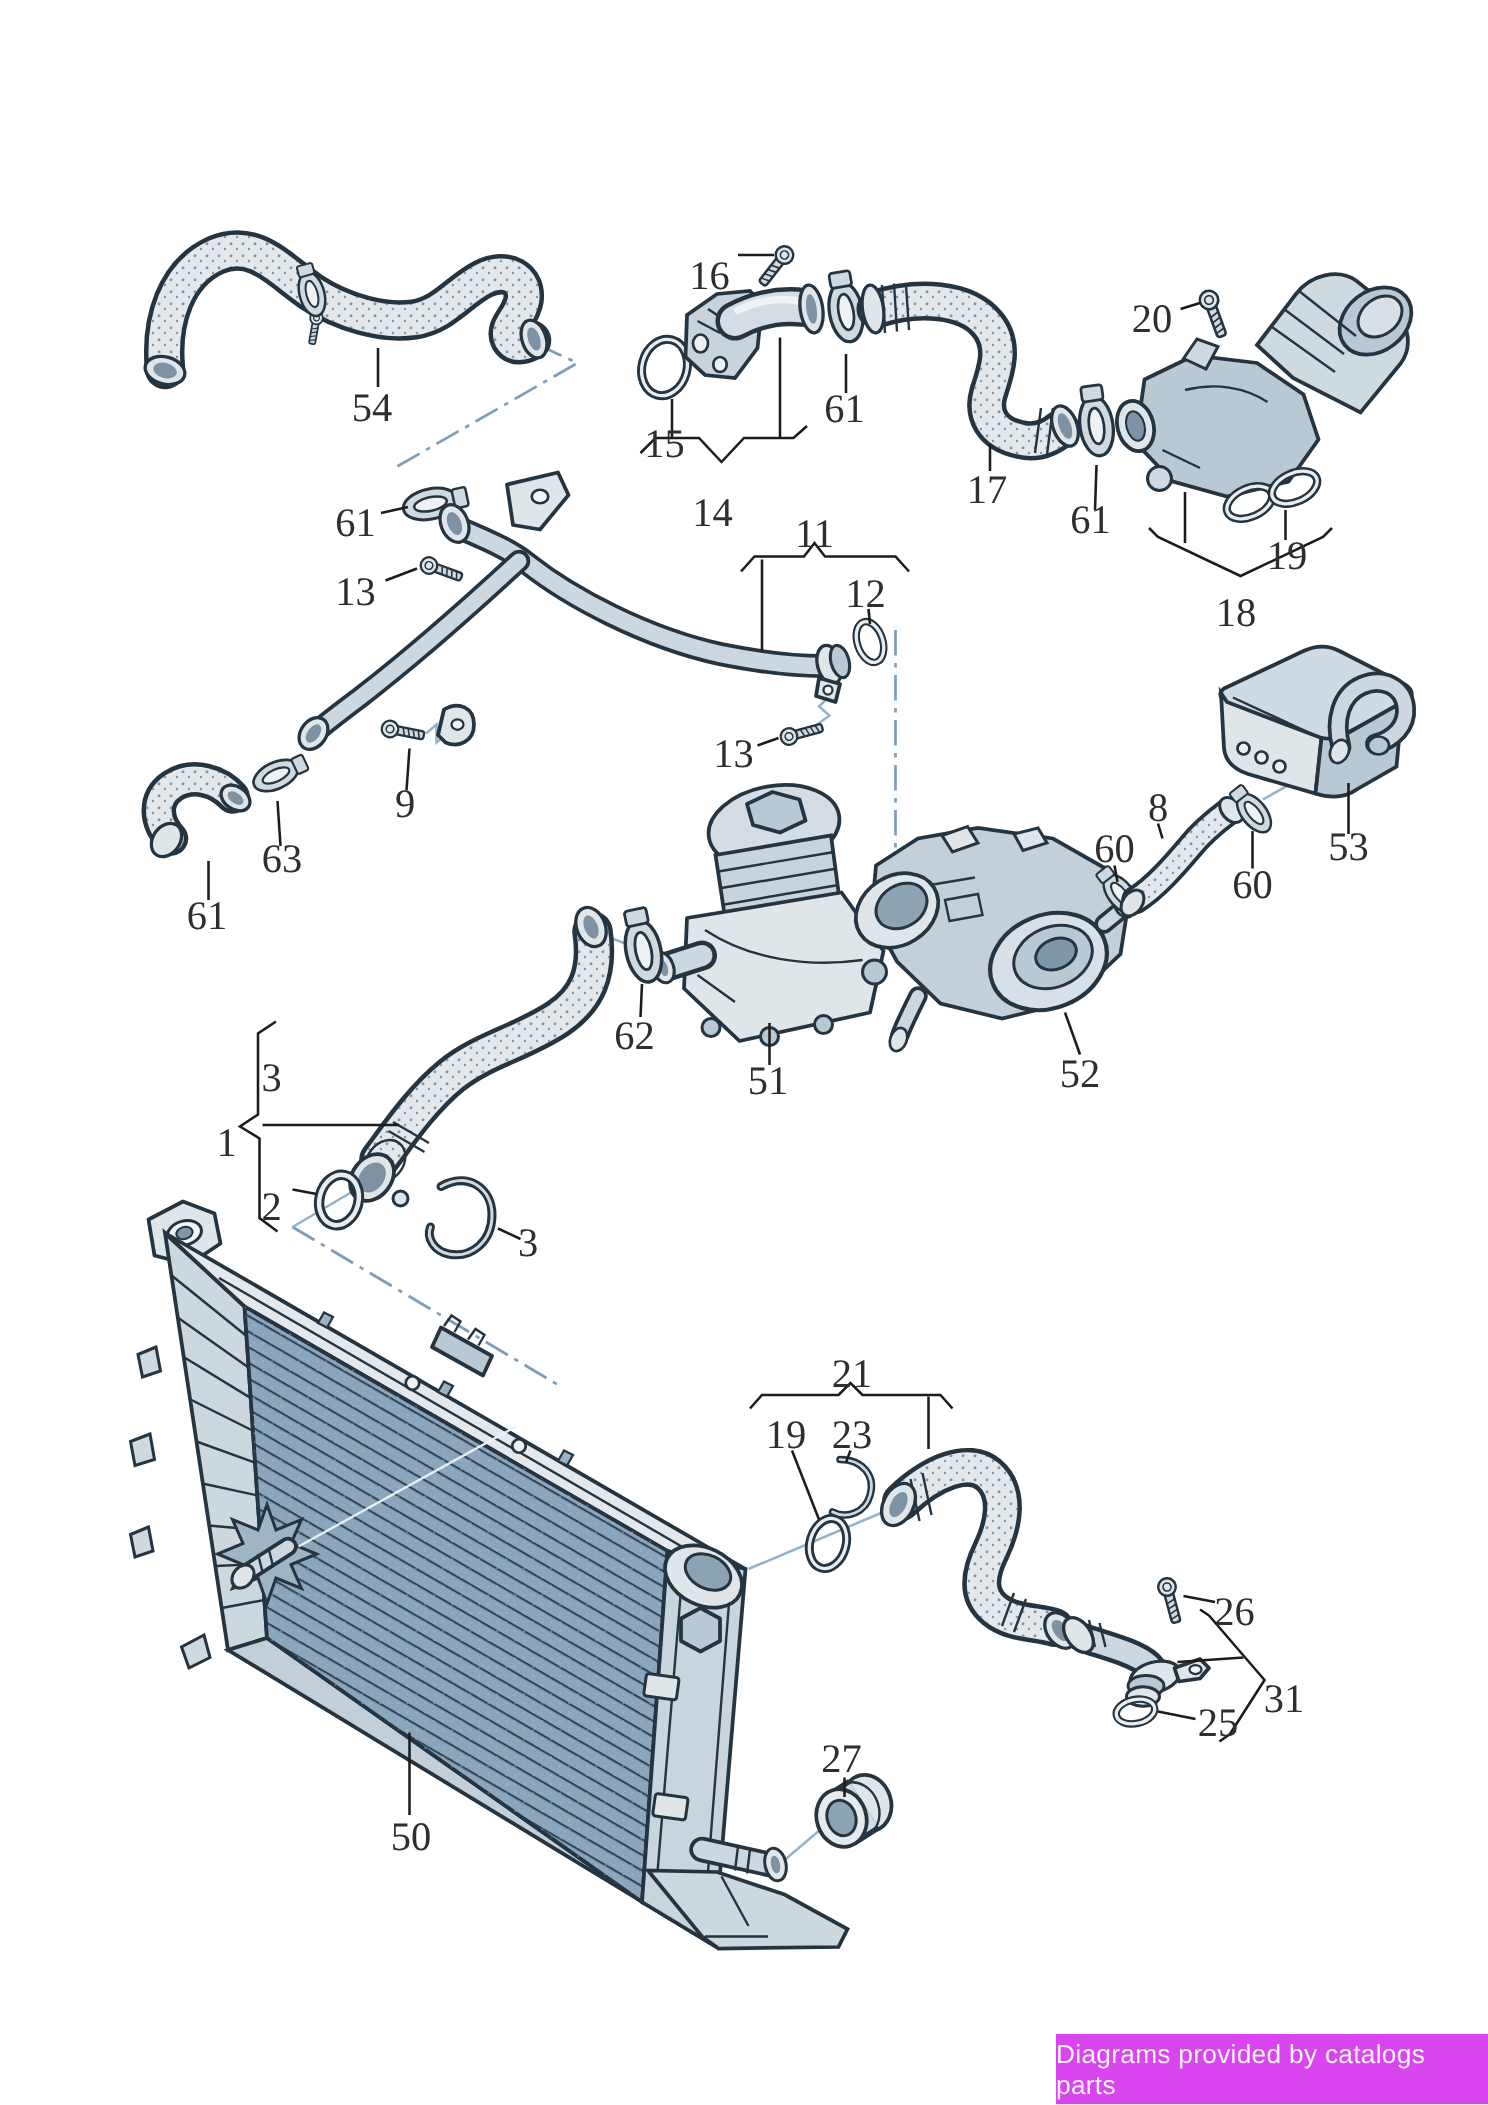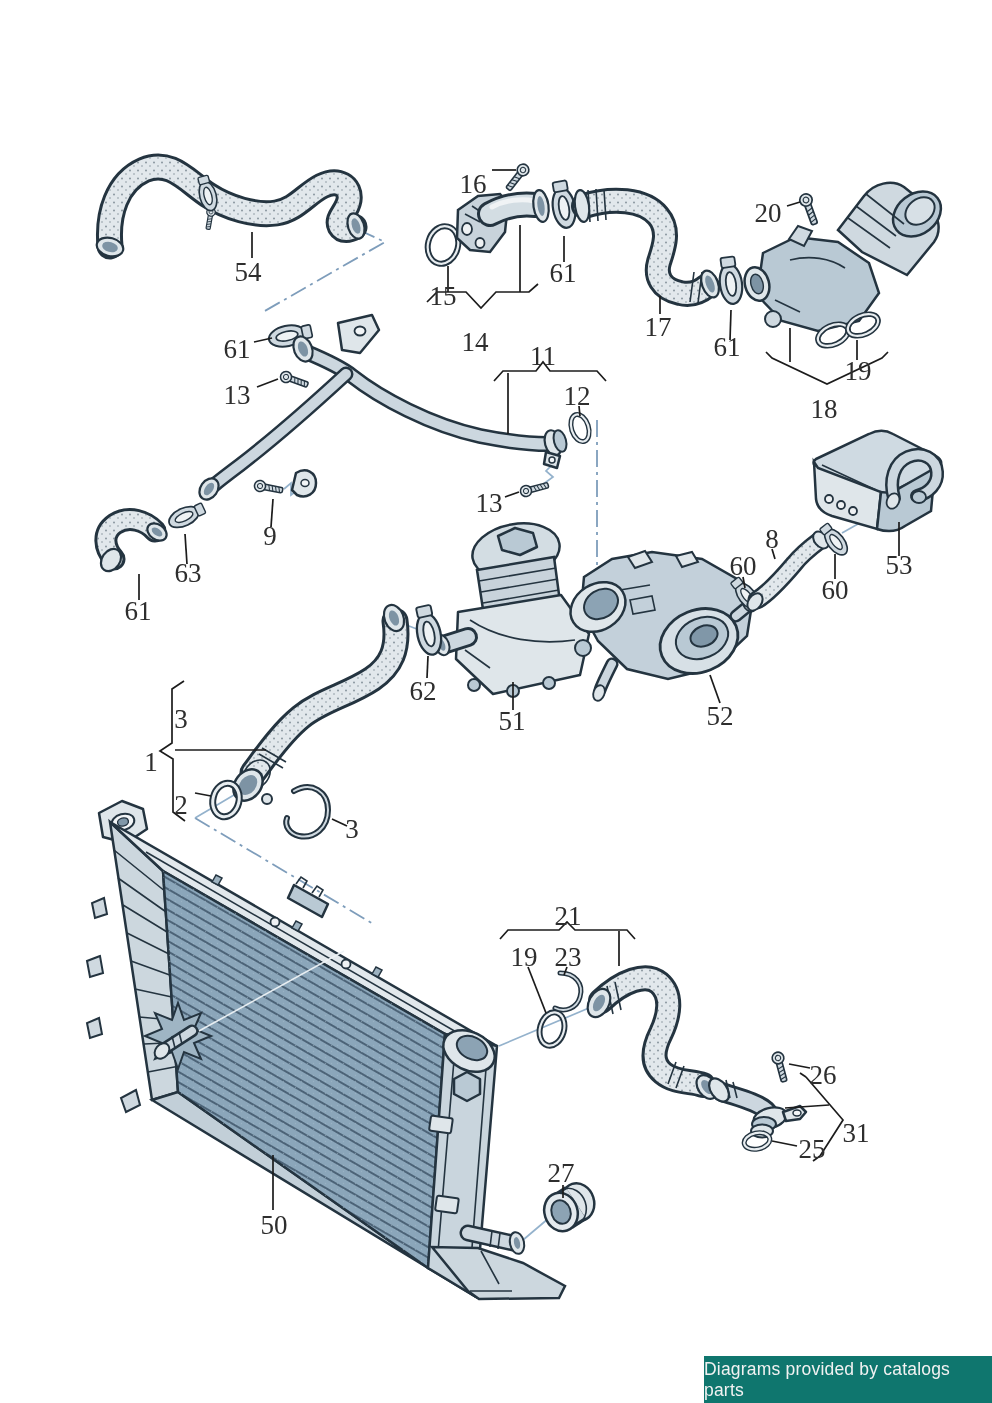--- a/index.html
+++ b/index.html
@@ -6,21 +6,21 @@
   body{width:992px;height:1403px;font-family:"Liberation Sans",sans-serif;}
   .stage{position:relative;width:992px;height:1403px;background:#fff;overflow:hidden;}
   .stage svg{position:absolute;left:0;top:0;}
   .part-label{
     position:absolute;transform:translate(-50%,-50%);
     font-size:27px;line-height:1;color:#2e2e2e;white-space:nowrap;
     font-family:Liberation Serif, serif;
   }
   .footer-bar{
     position:absolute;left:704px;top:1356px;width:288px;height:47px;
-    background:#0f766e;color:#f2f2f2;display:flex;align-items:center;justify-content:center;
+    background:#d946ef;color:#f2f2f2;display:flex;align-items:center;justify-content:center;
     font-size:17.5px;letter-spacing:.2px;
   }
   
   .lead{stroke:#1c1c1c;stroke-width:1.7;fill:none;}
   .blue{stroke:#94b2cc;stroke-width:1.7;fill:none;}
   .bdash{stroke:#7e9dbb;stroke-width:1.8;fill:none;stroke-dasharray:17 5 3 5;}
   .thin{stroke:#243440;stroke-width:1.6;fill:none;}
   .ho{stroke:#243440;fill:none;stroke-linecap:round;stroke-linejoin:round;}
   .hi{stroke:#e2e8ec;fill:none;stroke-linecap:round;stroke-linejoin:round;}
   .hs{stroke:url(#speck);fill:none;stroke-linecap:round;opacity:.55;}

